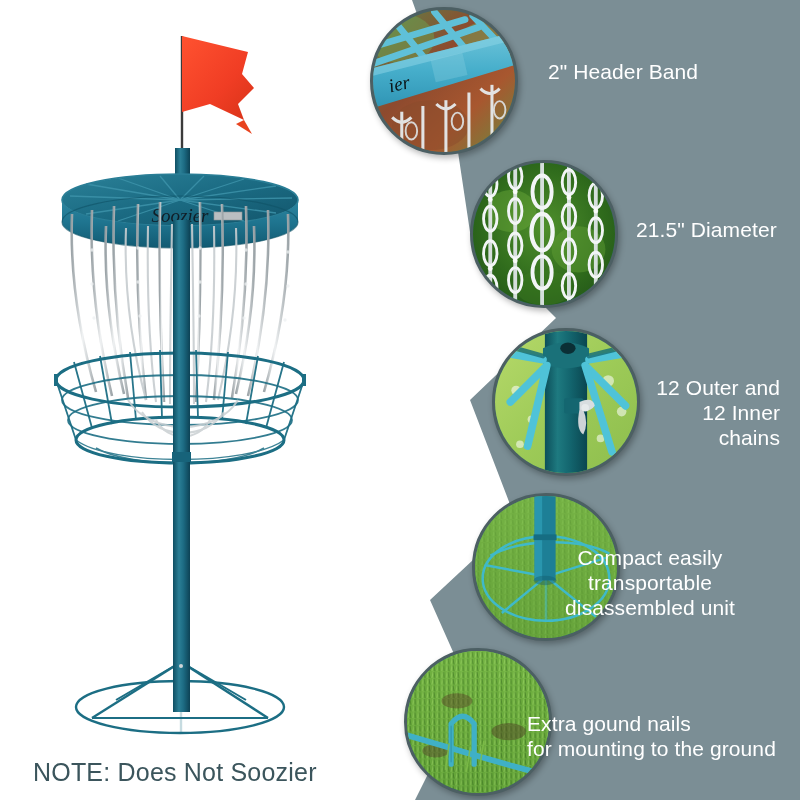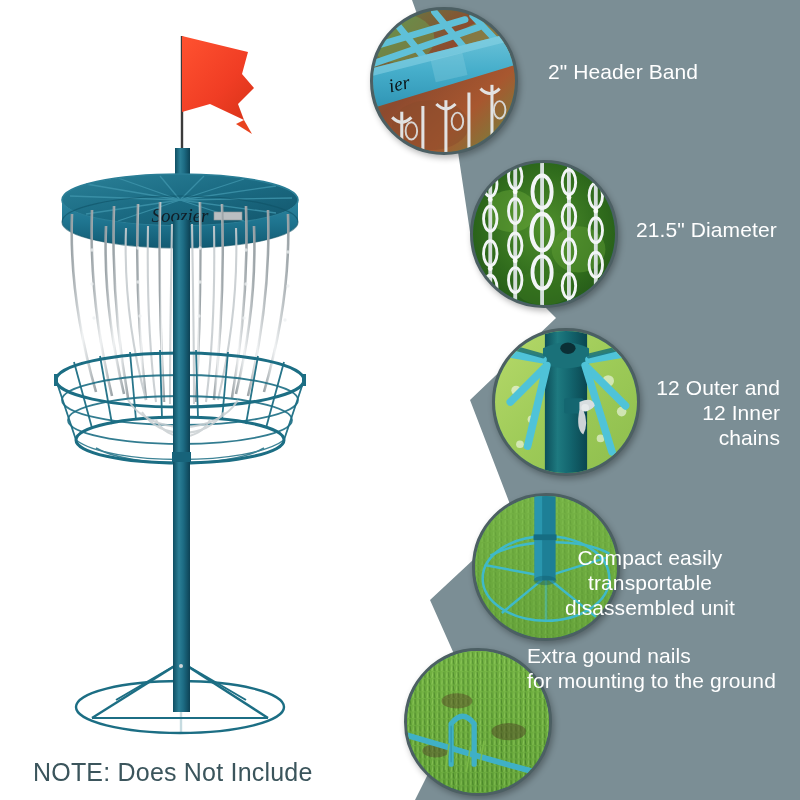--- a/index.html
+++ b/index.html
@@ -475,19 +475,19 @@
           <path d="M46,116 L46,78"></path>
         </g>
 
         <g stroke="#7fbe4a" stroke-width="1.6" fill="none" opacity=".85">
           <path d="M40,124 L44,96"></path>
             <path d="M62,126 L66,100"></path>
             <path d="M76,120 L80,94"></path>
         </g>
       </svg>
     </div>
-    <div class="label left-align" style="left:527px; top:644px; width:270px;">Extra gound nails
+    <div class="label left-align" style="left:527px; top:712px; width:270px;">Extra gound nails
 for mounting to the ground</div>
   </div>
 
-  <div class="note">NOTE: Does Not Include</div>
+  <div class="note">NOTE: Does Not Soozier</div>
 
 </div>
 
 </body></html>

